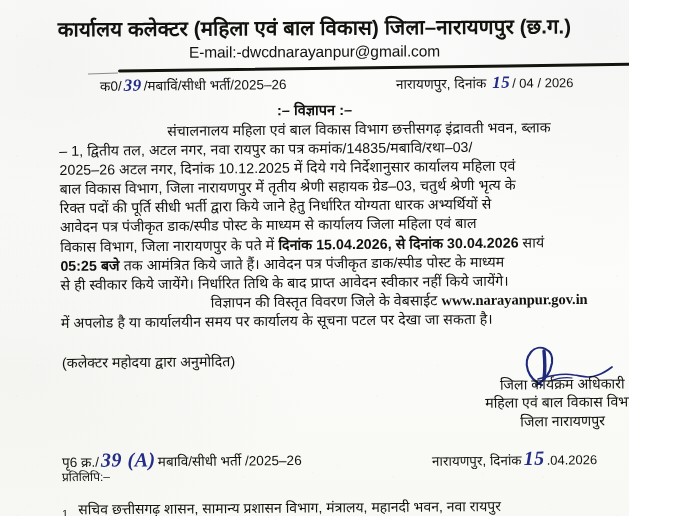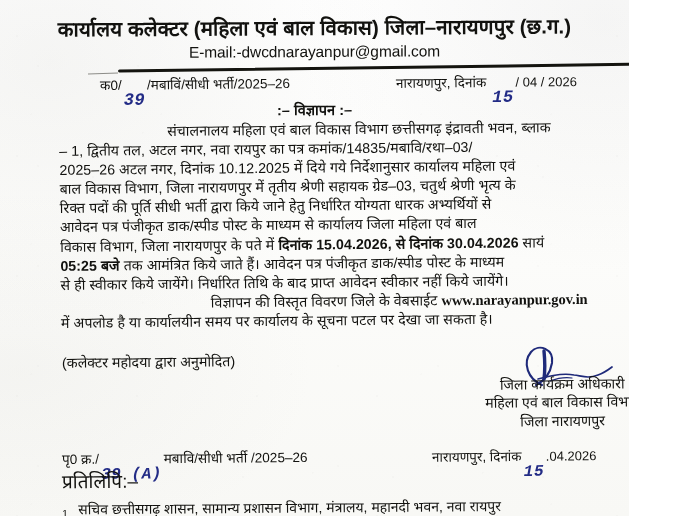--- a/index.html
+++ b/index.html
@@ -94,31 +94,31 @@
   }
   .ref-right {
     position: absolute;
     left: 396px;
     top: 73px;
     font-size: 13.5px;
     white-space: nowrap;
     transform: rotate(-0.6deg);
   }
   .hand {
-    font-family: Liberation Mono, monospace;
+    font-family: Liberation Serif, serif;
     color: #232c86;
     font-size: 17px;
     font-style: italic;
     font-weight: 600;
     letter-spacing: .5px;
     padding: 0 2px;
     position: relative;
-    top: 15px;
-  }
-  .hand.sm { font-size: 16px; margin-top: 18px; }
+    top: 0;
+  }
+  .hand.sm { font-size: 20px; margin-top: 18px; }
 
   
   .vg-head {
     position: absolute;
     left: 0; right: 0;
     top: 99px;
     text-align: center;
     font-size: 14.5px;
     font-weight: 700;
     transform: rotate(-0.25deg);
@@ -190,21 +190,21 @@
     left: 62px;
     top: 448px;
     font-size: 13.6px;
     white-space: nowrap;
     transform: rotate(-0.5deg);
   }
   .foot-pratilipi {
     position: absolute;
     left: 62px;
     top: 468px;
-    font-size: 19px;
+    font-size: 12px;
     white-space: nowrap;
     transform: rotate(-0.5deg);
   }
   .foot-right {
     position: absolute;
     left: 432px;
     top: 447px;
     font-size: 13.4px;
     white-space: nowrap;
     transform: rotate(-0.6deg);
@@ -272,21 +272,21 @@
     <path d="M52 36 C60 33, 68 32, 74 33" fill="none" stroke="#1f2a7a" stroke-width="1.2" stroke-linecap="round"></path>
   </svg>
 
   <div class="sign-block dev">
     <div class="sl">जिला कार्यक्रम अधिकारी</div>
     <div class="sl">महिला एवं बाल विकास विभाग</div>
     <div class="sl">जिला नारायणपुर</div>
   </div>
 
   <div class="foot-ref dev">
-    <span>पृ0 क्र./</span><span class="hand sm">39 (A)</span><span>मबावि/सीधी भर्ती /2025–26</span>
+    <span>पृ6 क्र./</span><span class="hand sm">39 (A)</span><span>मबावि/सीधी भर्ती /2025–26</span>
   </div>
 
   <div class="foot-pratilipi dev">प्रतिलिपि:–</div>
 
   <div class="foot-right dev">
     <span>नारायणपुर, दिनांक</span><span class="hand sm">15</span><span class="num">.04.2026</span>
   </div>
 
   <div class="foot-item dev">
     <span class="idx">1.</span><span>सचिव छत्तीसगढ़ शासन, सामान्य प्रशासन विभाग, मंत्रालय, महानदी भवन, नवा रायपुर</span>

